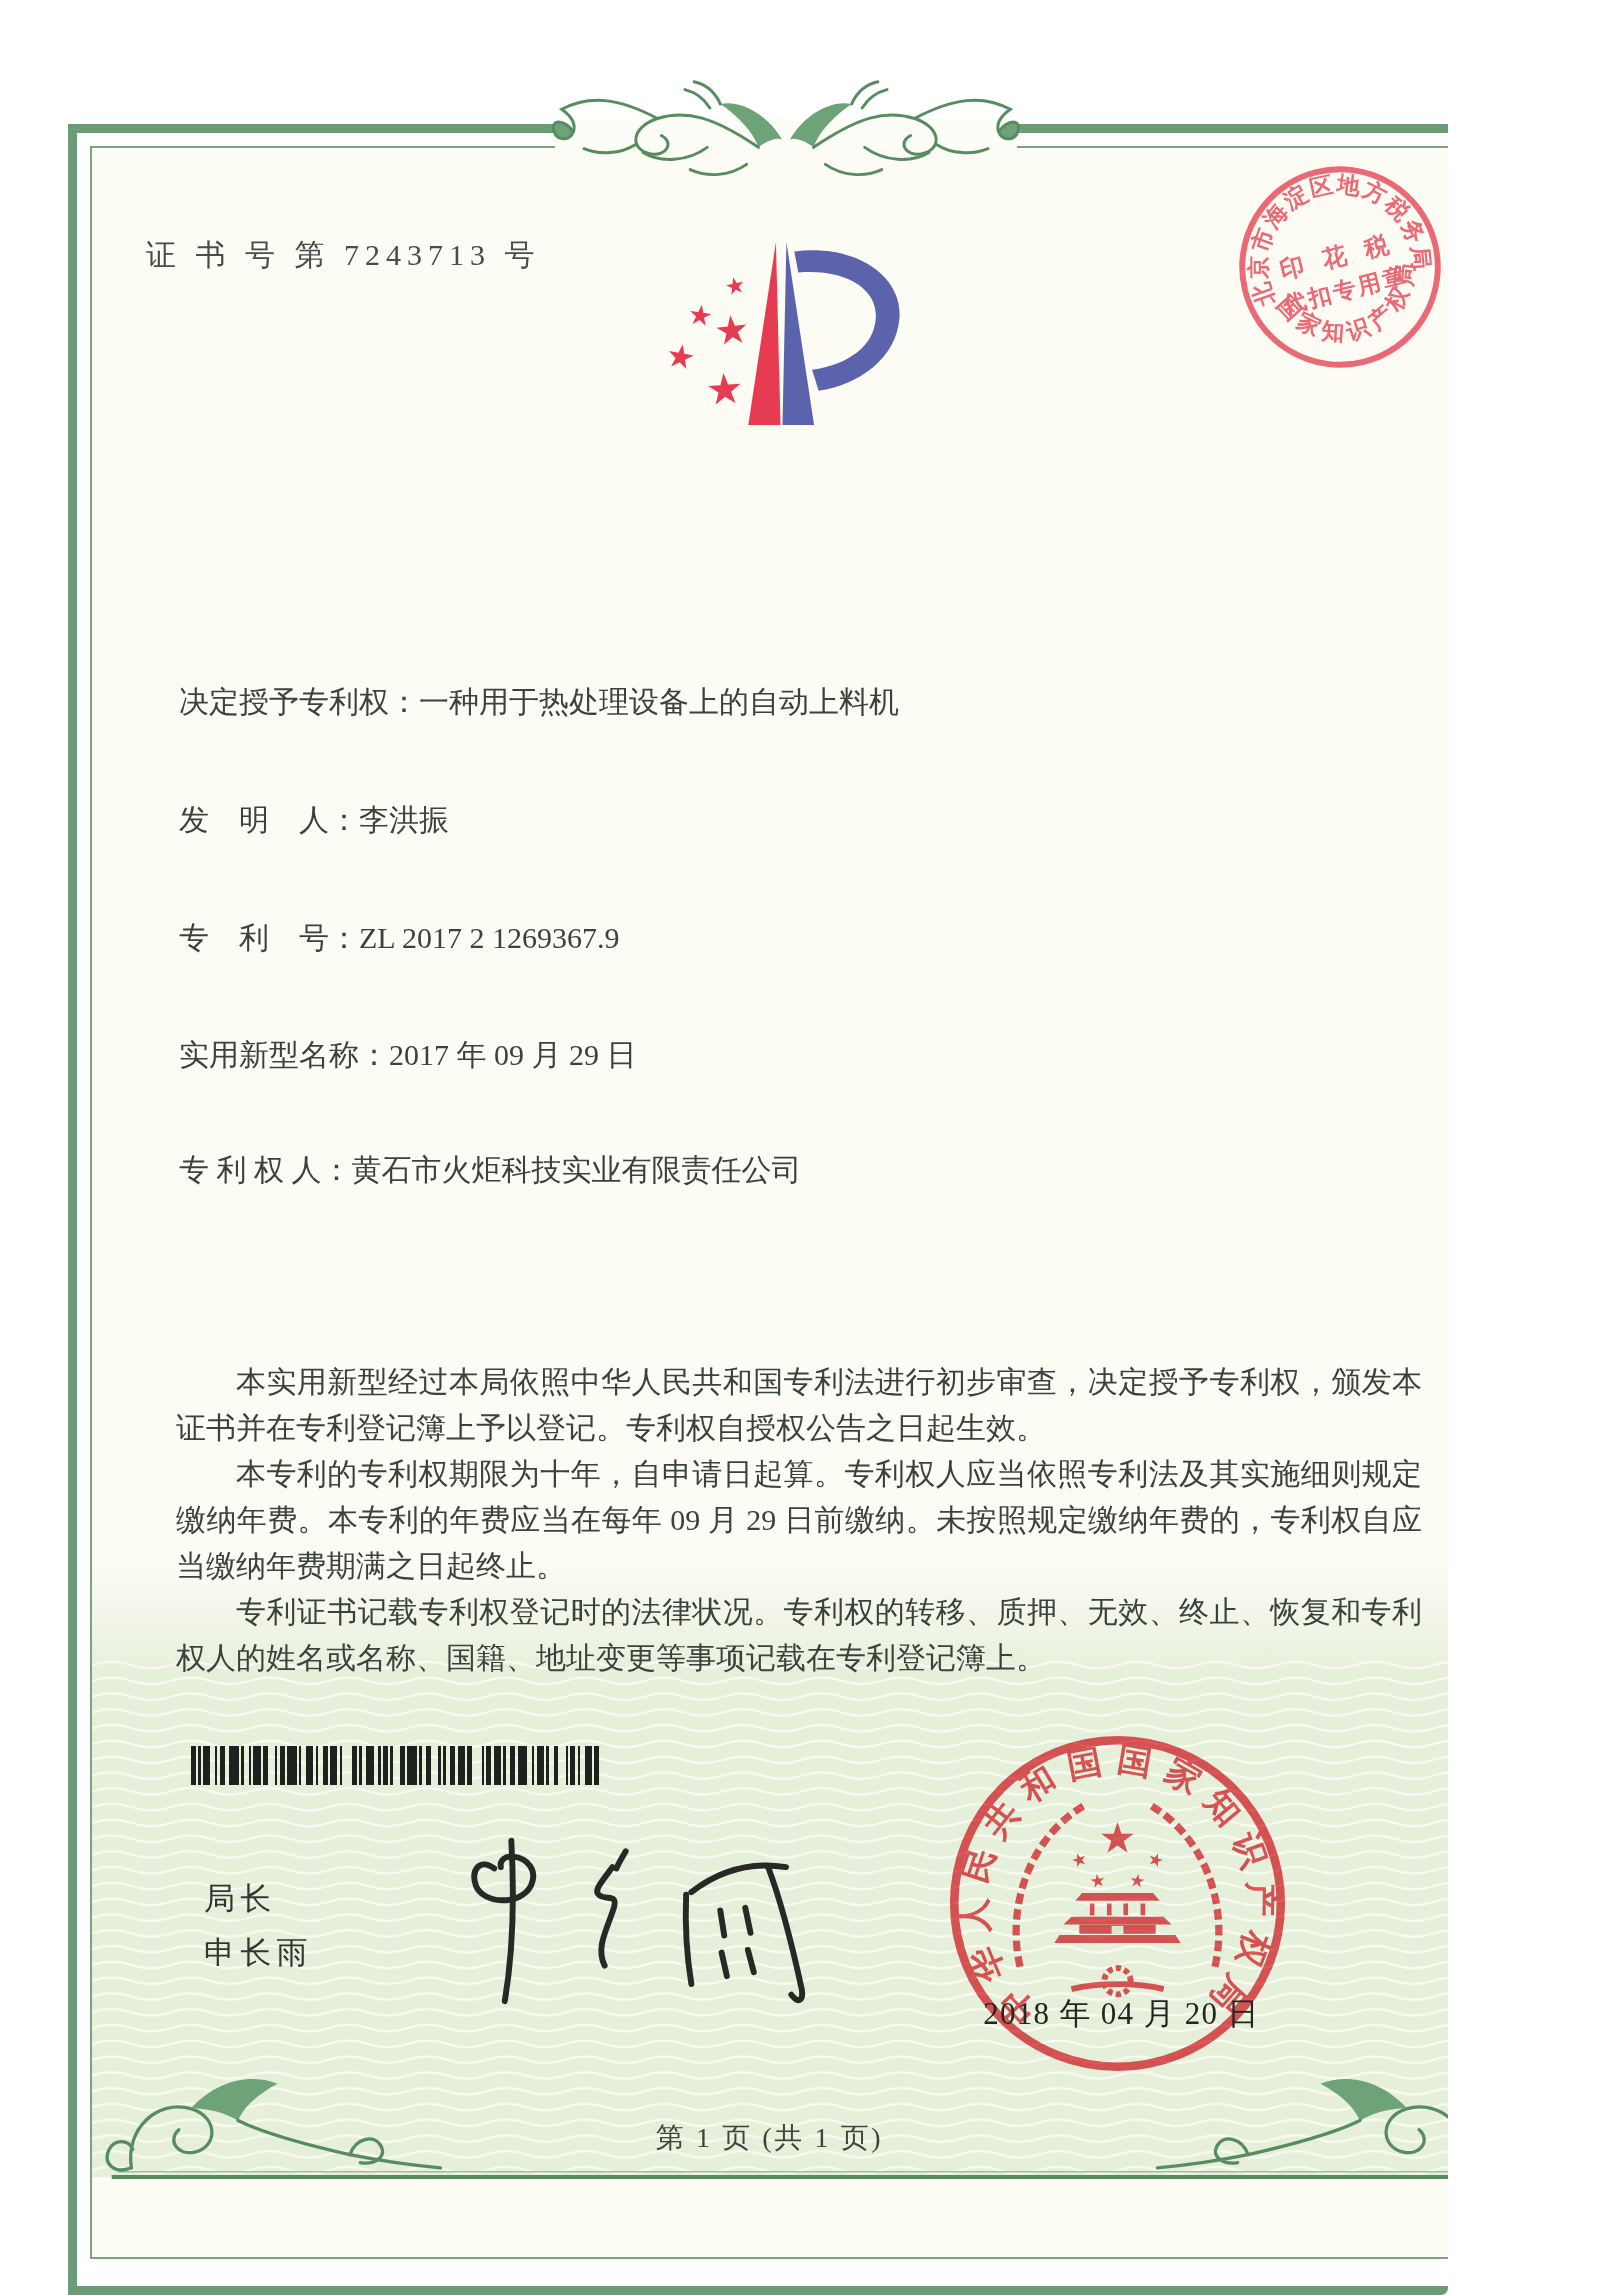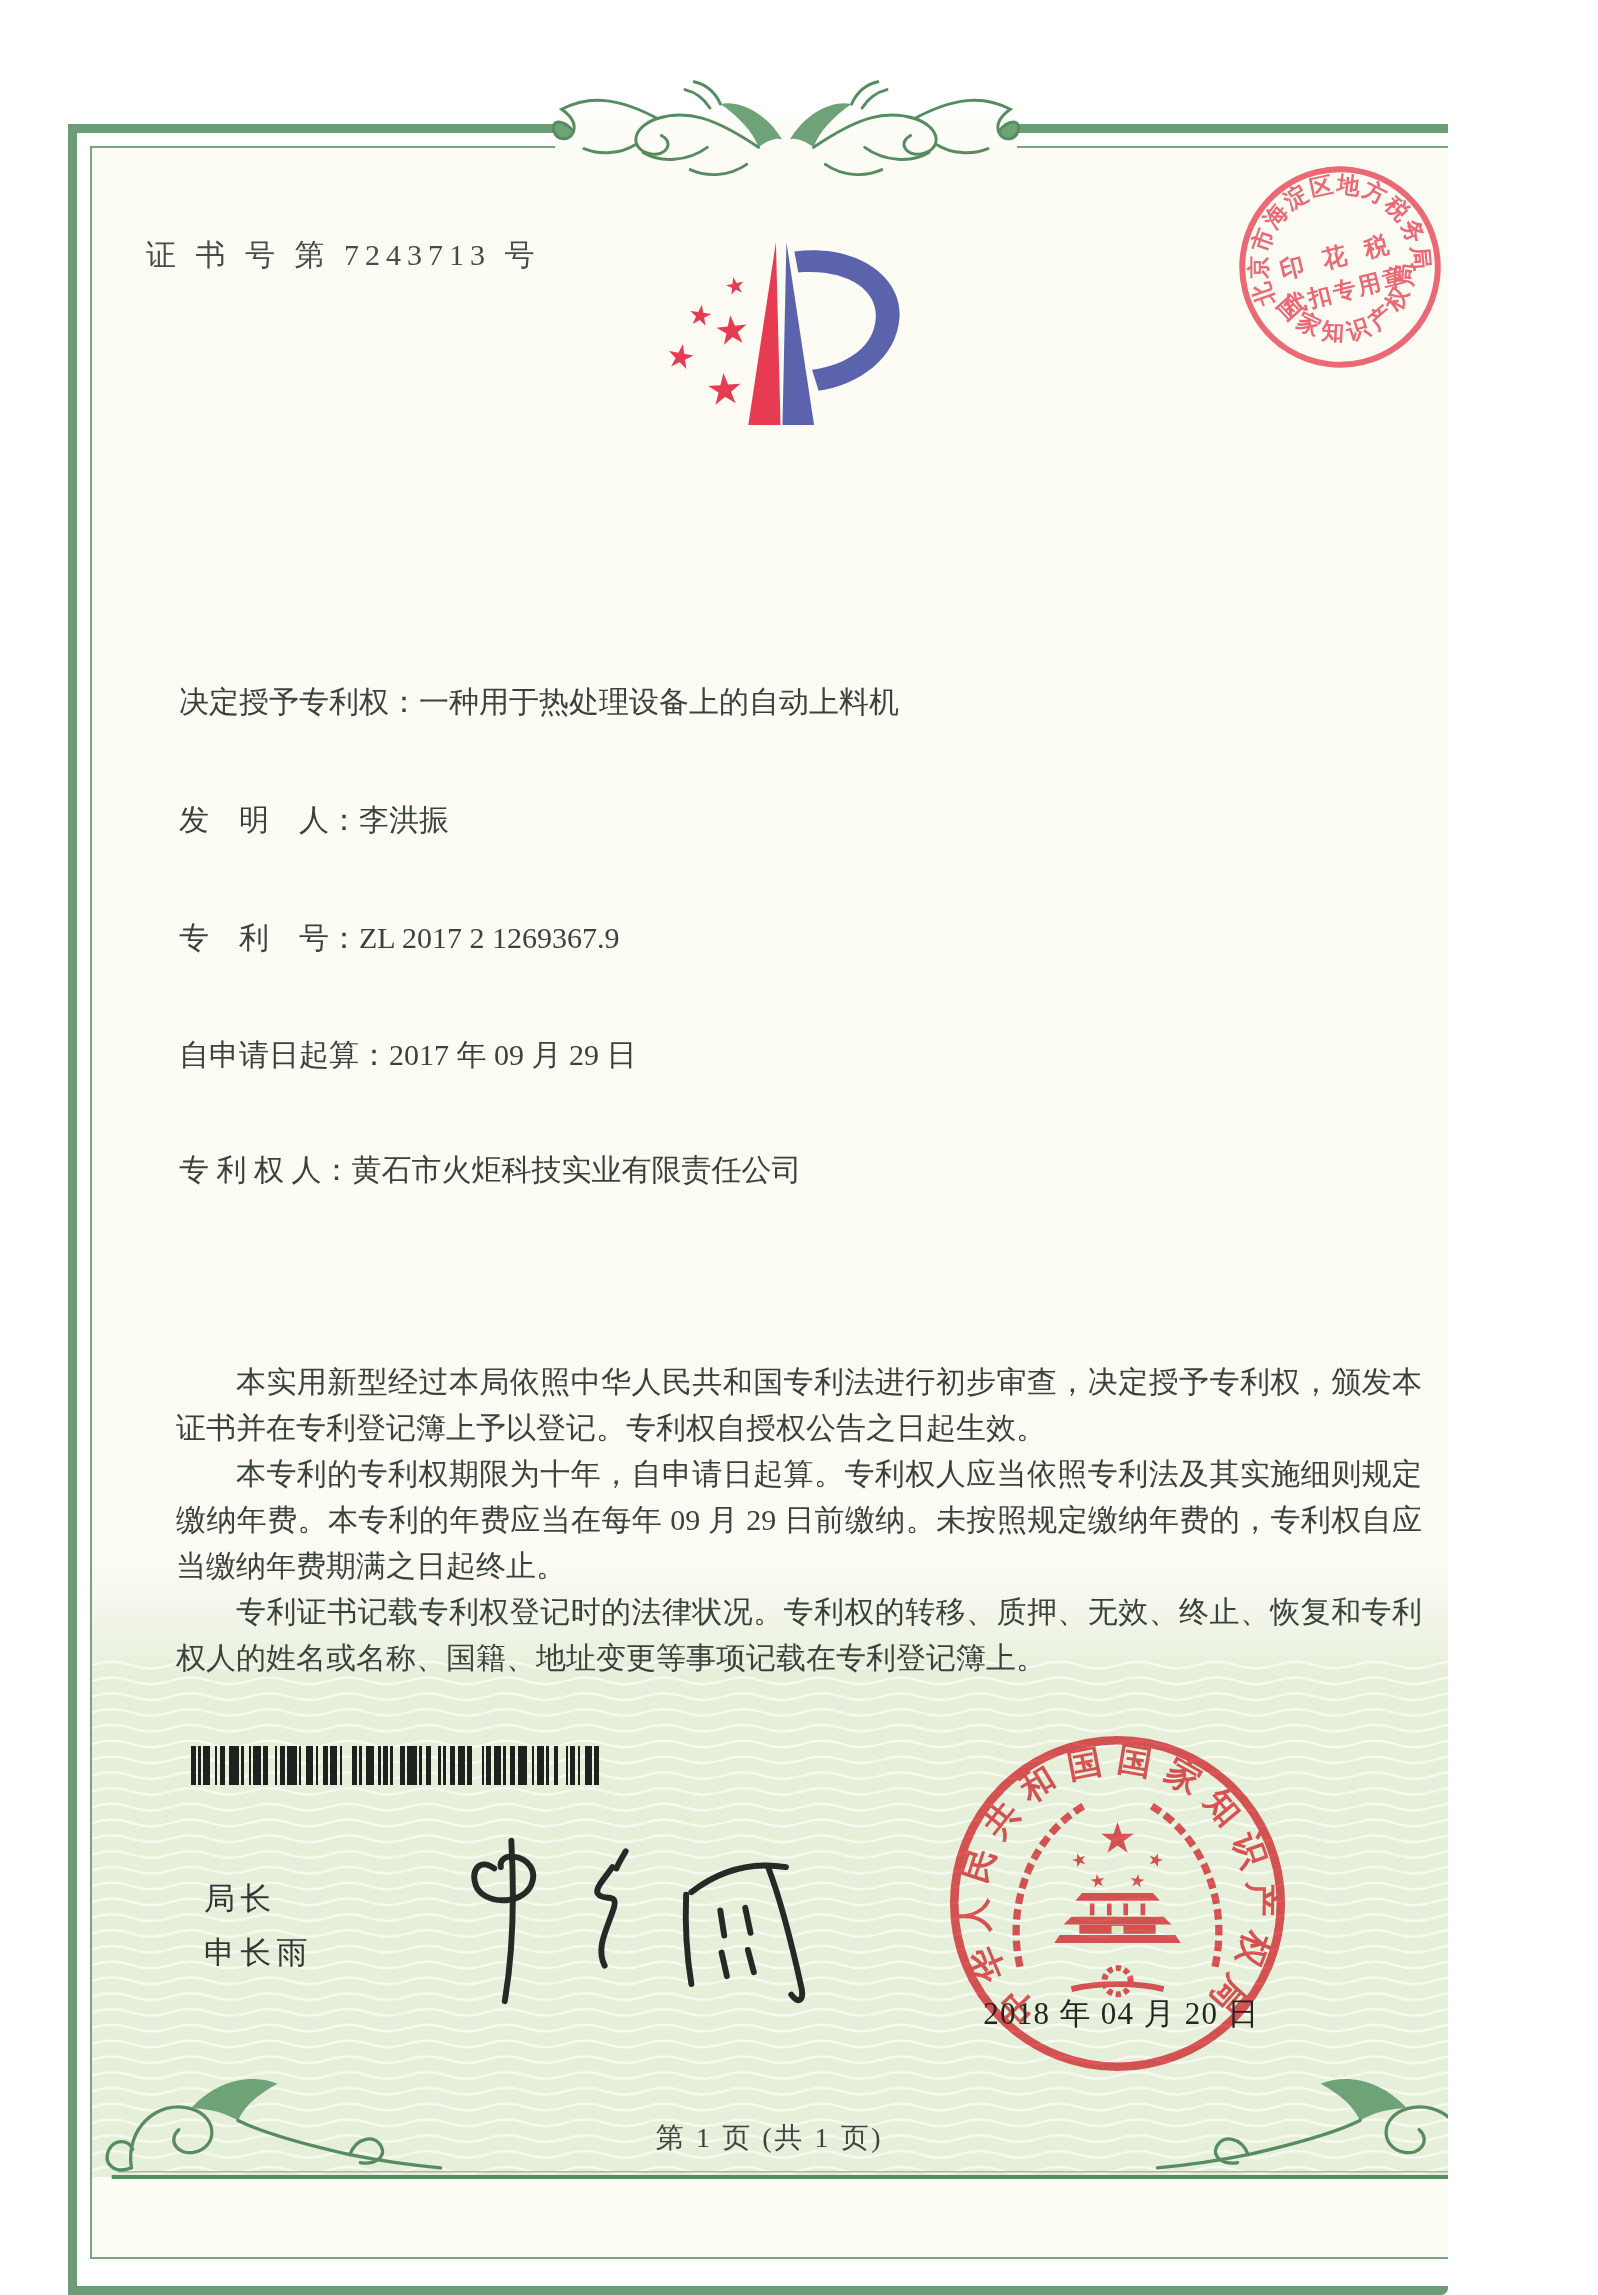--- a/index.html
+++ b/index.html
@@ -129,21 +129,21 @@
       </text>
       <text x="0" y="-4" text-anchor="middle" font-size="37" letter-spacing="10">印 花 税</text>
       <text x="0" y="48" text-anchor="middle" font-size="35" letter-spacing="4">代扣专用章</text>
     </g>
   </svg>
 
 
   <div class="abs field f0"><span>决定授予专利权：</span><span>一种用于热处理设备上的自动上料机</span></div>
   <div class="abs field f1"><span>发　明　人：</span><span>李洪振</span></div>
   <div class="abs field f2"><span>专　利　号：</span><span>ZL 2017 2 1269367.9</span></div>
-  <div class="abs field f3"><span>自申请日起算：</span><span>2017 年 09 月 29 日</span></div>
+  <div class="abs field f3"><span>实用新型名称：</span><span>2017 年 09 月 29 日</span></div>
   <div class="abs field f4"><span>专 利 权 人：</span><span>黄石市火炬科技实业有限责任公司</span></div>
 
   <div class="abs paragraphs">
     <p>本实用新型经过本局依照中华人民共和国专利法进行初步审查，决定授予专利权，颁发本证书并在专利登记簿上予以登记。专利权自授权公告之日起生效。</p>
     <p>本专利的专利权期限为十年，自申请日起算。专利权人应当依照专利法及其实施细则规定缴纳年费。本专利的年费应当在每年 09 月 29 日前缴纳。未按照规定缴纳年费的，专利权自应当缴纳年费期满之日起终止。</p>
     <p>专利证书记载专利权登记时的法律状况。专利权的转移、质押、无效、终止、恢复和专利权人的姓名或名称、国籍、地址变更等事项记载在专利登记簿上。</p>
   </div>
 
   <div class="abs barcode">
       <div class="bc-bar" style="flex-grow: 2;"></div>

